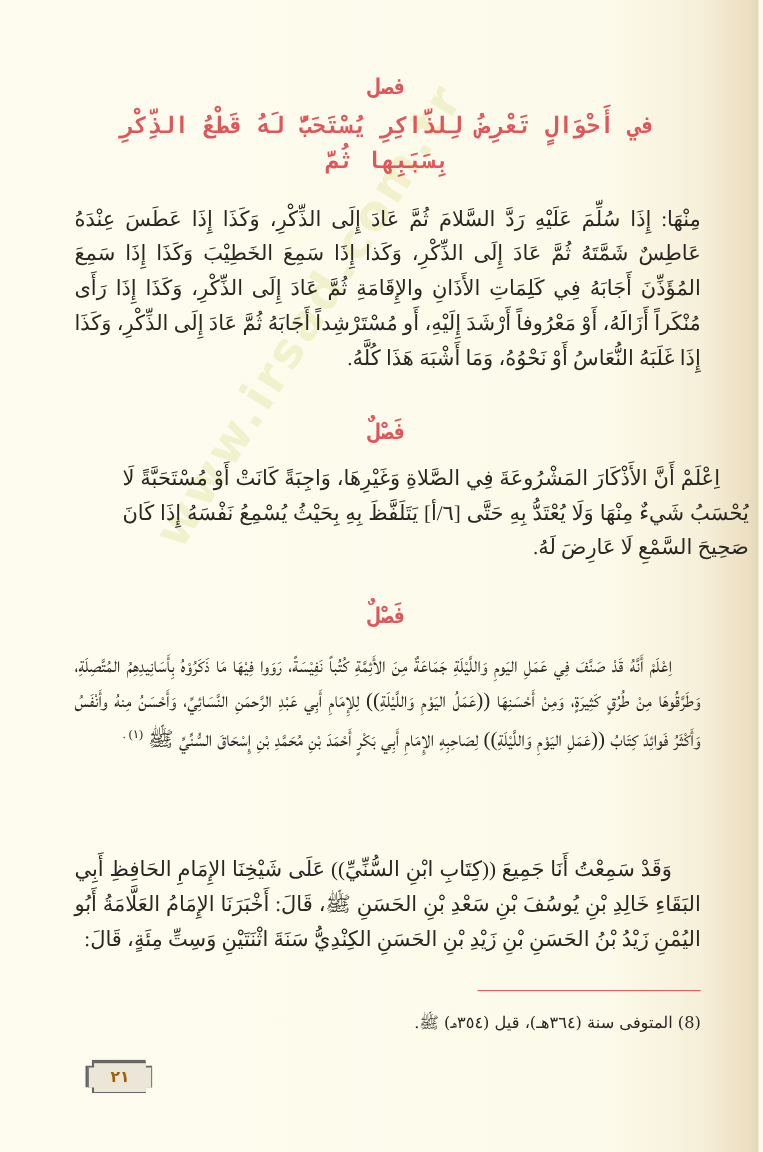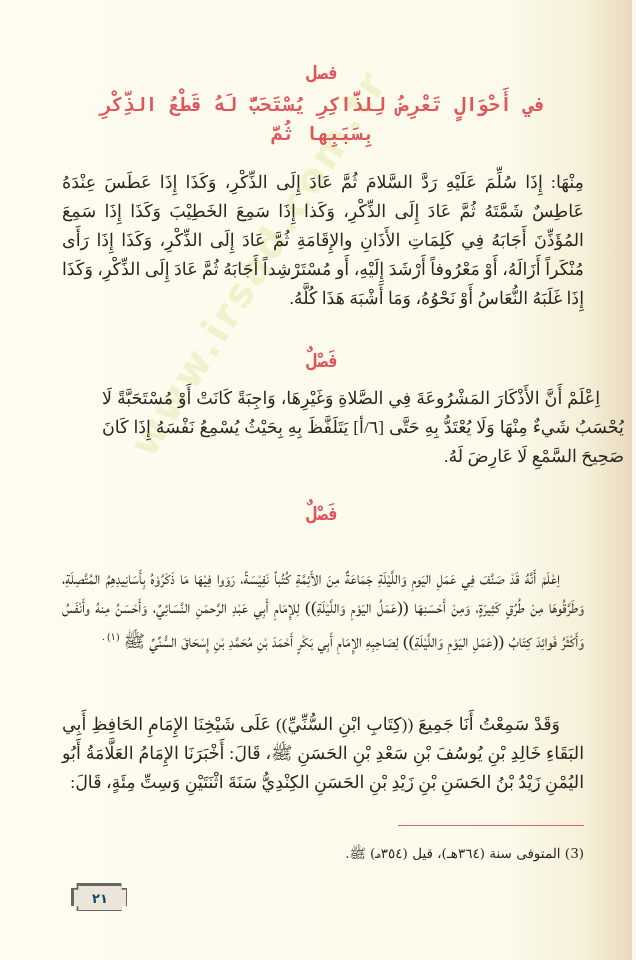--- a/index.html
+++ b/index.html
@@ -40,21 +40,21 @@
   }
   .footnote {
     position: absolute; left: 62px; width: 522px; top: 843px;
     direction: rtl; text-align: right; font-size: 13.5px; line-height: 20px;
   }
   .page-num {
     position: absolute; left: 73px; top: 885px; width: 52px; height: 24px;
     background: #ece6d8; border: 1.5px solid #666;
     clip-path: polygon(10% 0, 90% 0, 90% 18%, 100% 18%, 100% 82%, 90% 82%, 90% 100%, 10% 100%, 10% 82%, 0 82%, 0 18%, 10% 18%);
     display: flex; align-items: center; justify-content: center;
-    color: #0c4a6e; font-size: 13px; font-family: "DejaVu Sans", sans-serif; font-weight: bold;
+    color: #a16207; font-size: 13px; font-family: "DejaVu Sans", sans-serif; font-weight: bold;
   }
   .page-num-outline {
     position: absolute; left: 71px; top: 883px; width: 56px; height: 28px;
     background: #666;
     clip-path: polygon(10% 0, 90% 0, 90% 18%, 100% 18%, 100% 82%, 90% 82%, 90% 100%, 10% 100%, 10% 82%, 0 82%, 0 18%, 10% 18%);
   }
   .right-margin {
     position: absolute; right: 0; top: 0; width: 4px; height: 960px; background: #fbf8ee;
   }
 </style>
@@ -66,26 +66,26 @@
 
   <div class="heading h-small" style="top:62px;">فصل</div>
   <div class="heading h-title" style="top:92px;">في أَحْوَالٍ تَعْرِضُ لِلذَّاكِرِ يُسْتَحَبُّ لَهُ قَطْعُ الذِّكْرِ بِسَبَبِها ثُمَّ</div>
 
   <div class="text" style="top:168px;">مِنْهَا: إِذَا سُلِّمَ عَلَيْهِ رَدَّ السَّلامَ ثُمَّ عَادَ إِلَى الذِّكْرِ، وَكَذَا إِذَا عَطَسَ عِنْدَهُ عَاطِسٌ شَمَّتَهُ ثُمَّ عَادَ إِلَى الذِّكْرِ، وَكَذا إِذَا سَمِعَ الخَطِيْبَ وَكَذَا إِذَا سَمِعَ المُؤَذِّنَ أَجَابَهُ فِي كَلِمَاتِ الأَذَانِ والإِقَامَةِ ثُمَّ عَادَ إِلَى الذِّكْرِ، وَكَذَا إِذَا رَأَى مُنْكَراً أَزَالَهُ، أَوْ مَعْرُوفاً أَرْشَدَ إِلَيْهِ، أَو مُسْتَرْشِداً أَجَابَهُ ثُمَّ عَادَ إِلَى الذِّكْرِ، وَكَذَا إِذَا غَلَبَهُ النُّعَاسُ أَوْ نَحْوُهُ، وَمَا أَشْبَهَ هَذَا كُلَّهُ.</div>
 
   <div class="heading h-small" style="top:350px;">فَصْلٌ</div>
   <div class="text indent" style="top:384px;margin-left:40px;">اِعْلَمْ أَنَّ الأَذْكَارَ المَشْرُوعَةَ فِي الصَّلاةِ وَغَيْرِهَا، وَاجِبَةً كَانَتْ أَوْ مُسْتَحَبَّةً لَا يُحْسَبُ شَيءٌ مِنْهَا وَلَا يُعْتَدُّ بِهِ حَتَّى [٦/أ] يَتَلَفَّظَ بِهِ بِحَيْثُ يُسْمِعُ نَفْسَهُ إِذَا كَانَ صَحِيحَ السَّمْعِ لَا عَارِضَ لَهُ.</div>
 
   <div class="heading h-small" style="top:503px;">فَصْلٌ</div>
-  <div class="text indent" style="top:564px;">
+  <div class="text indent" style="top:540px;">
     <span>اِعْلَمْ أَنَّهُ قَدْ صَنَّفَ فِي عَمَلِ اليَومِ وَاللَّيْلَةِ جَمَاعَةٌ مِنَ الأَئِمَّةِ كُتُباً نَفِيْسَةً، رَوَوا فِيْهَا مَا ذَكَرُوْهُ بِأَسَانِيدِهِمُ المُتَّصِلَةِ، وَطَرَّقُوهَا مِنْ طُرُقٍ كَثِيرَةٍ، وَمِنْ أَحْسَنِهَا ((عَمَلُ اليَوْمِ وَاللَّيْلَةِ)) لِلإِمَامِ أَبِي عَبْدِ الرَّحمَنِ النَّسَائِيِّ، وَأَحْسَنُ مِنهُ وأَنْفَسُ وَأَكْثَرُ فَوائِدَ كِتَابُ ((عَمَلِ اليَوْمِ وَاللَّيْلَةِ)) لِصَاحِبِهِ الإِمَامِ أَبِي بَكْرٍ أَحْمَدَ بْنِ مُحَمَّدِ بْنِ إِسْحَاقَ السُّنِّيِّ ﷺ</span>
     <sup style="font-size:10px;">(١) .</sup>
   </div>
   <div class="text indent" style="top:710px;">وَقَدْ سَمِعْتُ أَنَا جَمِيعَ ((كِتَابِ ابْنِ السُّنِّيِّ)) عَلَى شَيْخِنَا الإِمَامِ الحَافِظِ أَبِي البَقَاءِ خَالِدِ بْنِ يُوسُفَ بْنِ سَعْدِ بْنِ الحَسَنِ ﷺ، قَالَ: أَخْبَرَنَا الإِمَامُ العَلَّامَةُ أَبُو اليُمْنِ زَيْدُ بْنُ الحَسَنِ بْنِ زَيْدِ بْنِ الحَسَنِ الكِنْدِيُّ سَنَةَ اثْنَتَيْنِ وَسِتِّ مِئَةٍ، قَالَ:</div>
 
   <div class="footnote-rule"></div>
-  <div class="footnote">(3) المتوفى سنة (٣٦٤هـ)، قيل (٣٥٤هـ) ﷺ.</div>
+  <div class="footnote">(8) المتوفى سنة (٣٦٤هـ)، قيل (٣٥٤هـ) ﷺ.</div>
 
   <div class="page-num-outline"></div>
   <div class="page-num">٢١</div>
 
   <div class="right-margin"></div>
 </div>
 
 </body></html>

